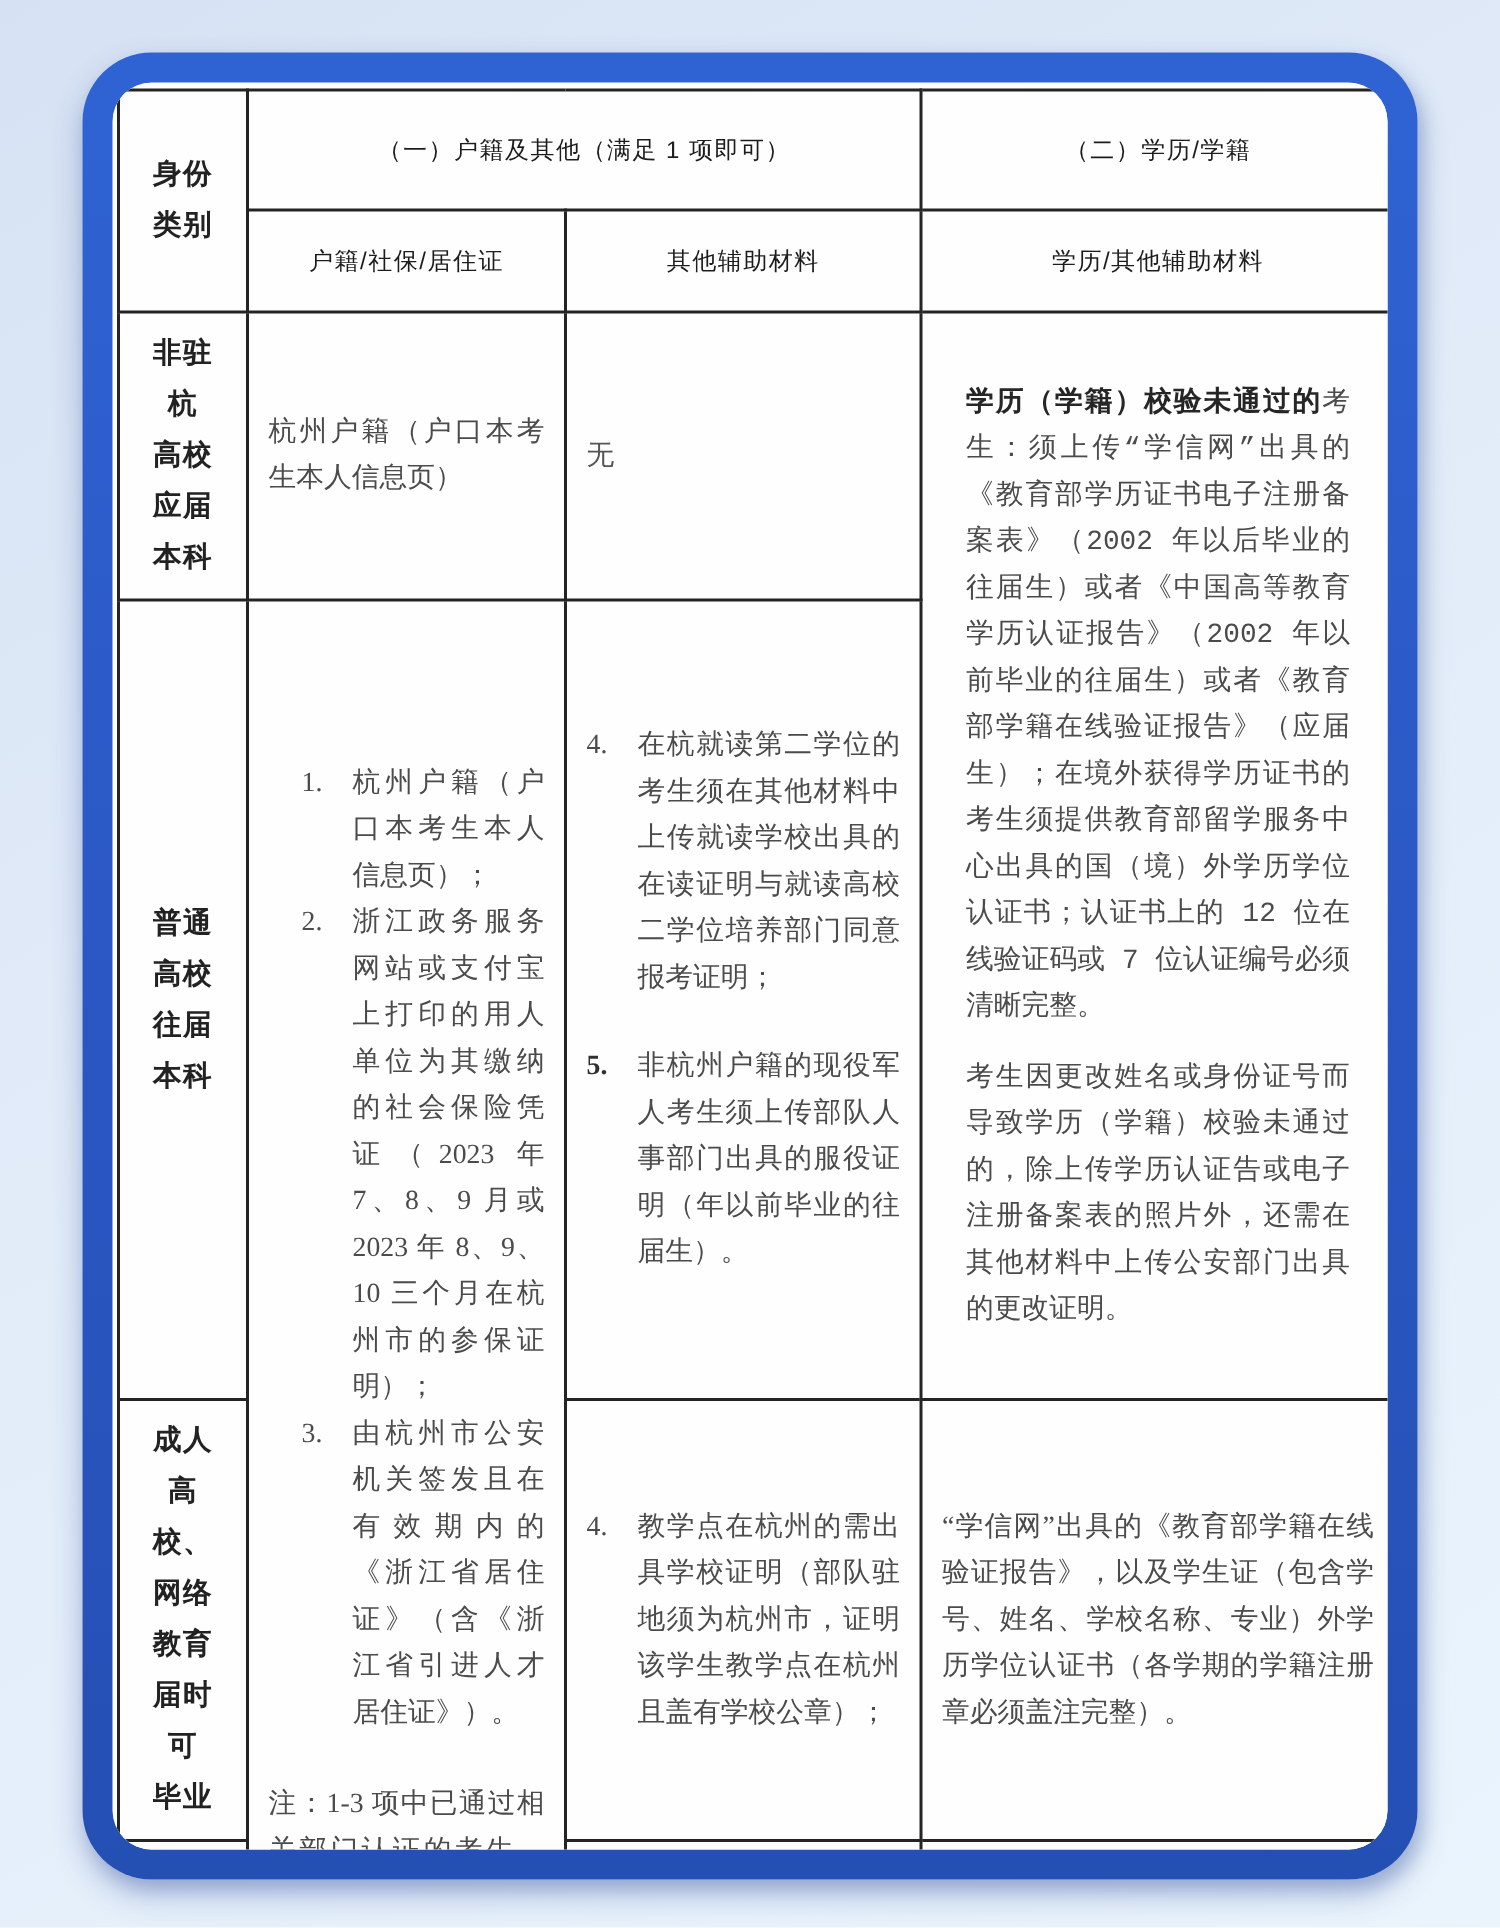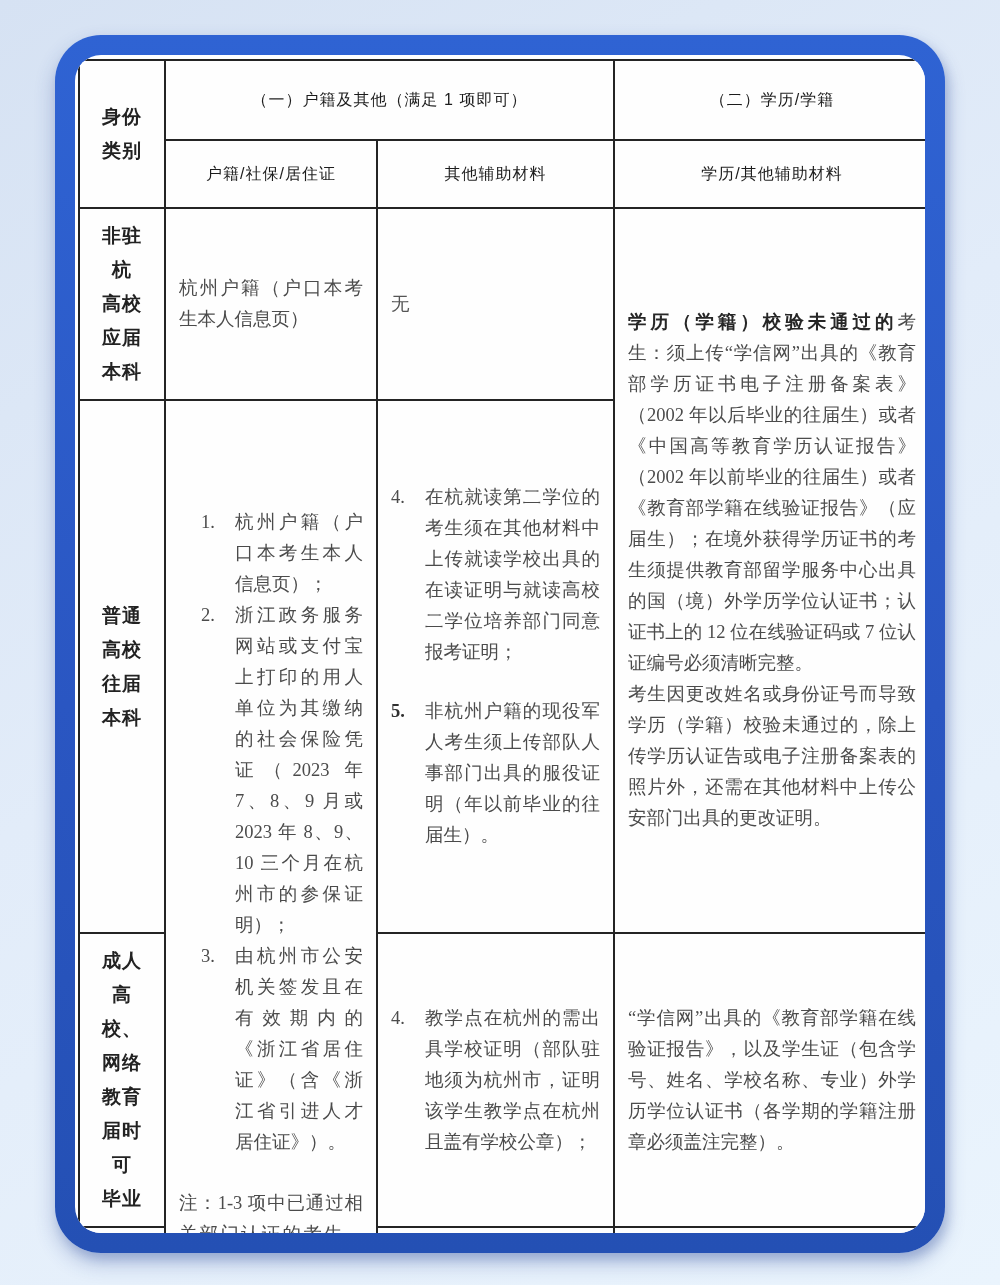--- a/index.html
+++ b/index.html
@@ -65,21 +65,21 @@
   }
   .just{text-align:justify;}
   .li{display:flex;}
   .li .num{width:34px;flex:none;}
   .li .txt{flex:1;text-align:justify;}
   .num-bold{font-weight:700;color:#303030;}
   .gap-top{margin-top:28px;}
   .list-indent{margin-left:22px;}
   .note{margin-top:30px;text-align:justify;}
   .edu-merged{vertical-align:top;padding-top:14px;}
-  .edu-p{margin:0;text-align:justify;}
+  .edu-p{margin:16px;text-align:justify;font-family:Liberation Mono, monospace;}
   .edu-bold{font-weight:700;color:#262626;letter-spacing:1px;}
   .none-cell{color:#555555;}
 </style>
 </head>
 <body>
 
 <div class="card">
   <div class="card-inner">
     <table class="req">
       <colgroup>

